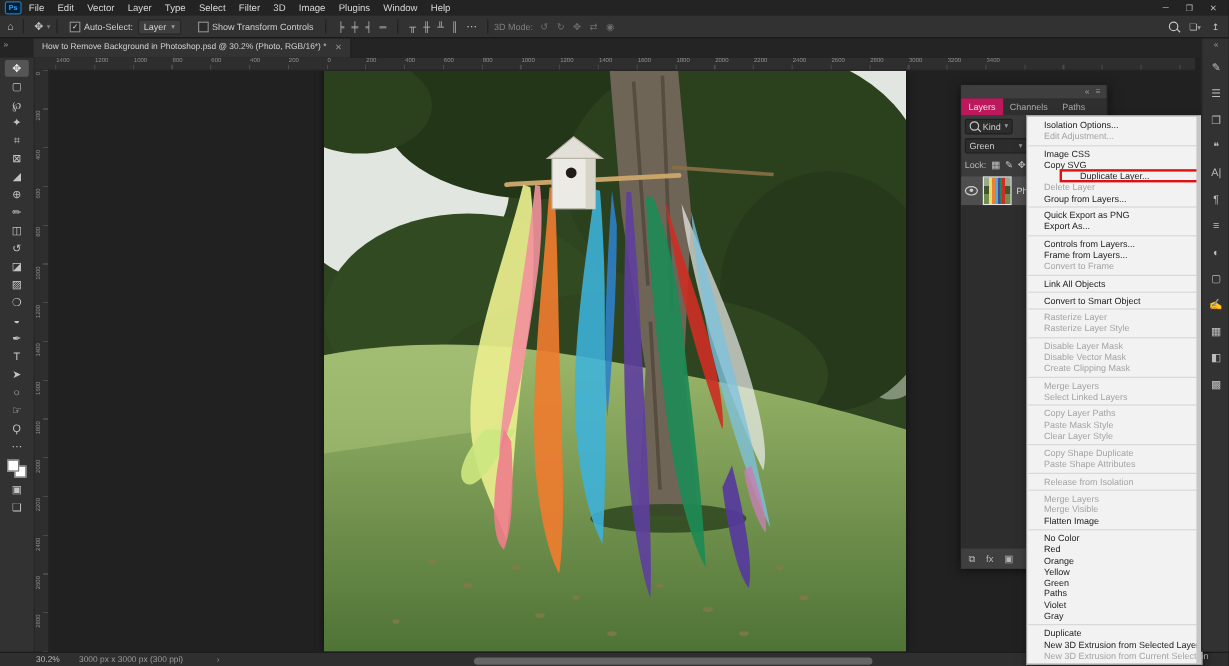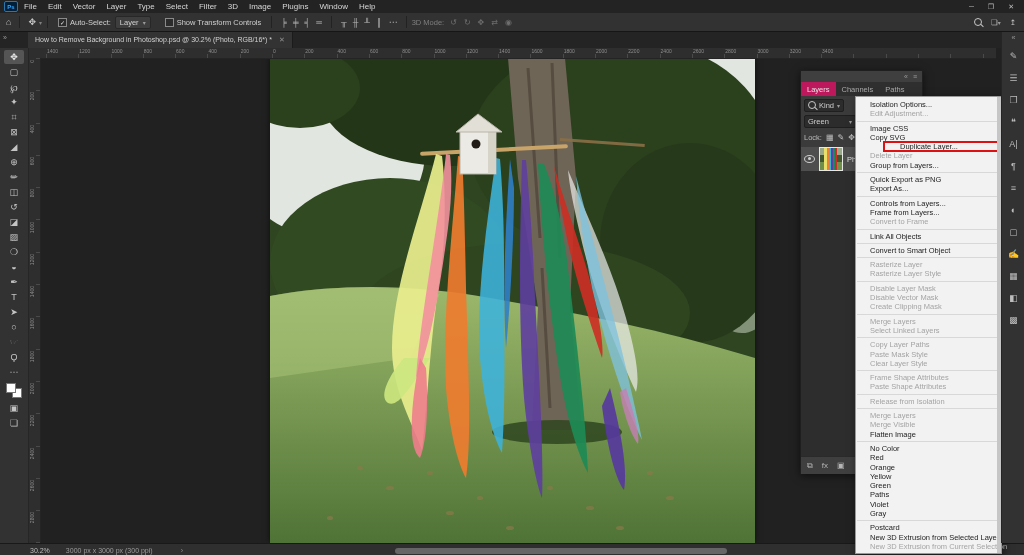--- a/index.html
+++ b/index.html
@@ -472,39 +472,39 @@
       <div class="cm-item disabled">Disable Vector Mask</div>
       <div class="cm-item disabled">Create Clipping Mask</div>
       <div class="cm-sep"></div>
       <div class="cm-item disabled">Merge Layers</div>
       <div class="cm-item disabled">Select Linked Layers</div>
       <div class="cm-sep"></div>
       <div class="cm-item disabled">Copy Layer Paths</div>
       <div class="cm-item disabled">Paste Mask Style</div>
       <div class="cm-item disabled">Clear Layer Style</div>
       <div class="cm-sep"></div>
-      <div class="cm-item disabled">Frame Shape Attributes</div>
+      <div class="cm-item disabled">Copy Shape Duplicate</div>
       <div class="cm-item disabled">Paste Shape Attributes</div>
       <div class="cm-sep"></div>
       <div class="cm-item disabled">Release from Isolation</div>
       <div class="cm-sep"></div>
       <div class="cm-item disabled">Merge Layers</div>
       <div class="cm-item disabled">Merge Visible</div>
       <div class="cm-item normal">Flatten Image</div>
       <div class="cm-sep"></div>
       <div class="cm-item normal">No Color</div>
       <div class="cm-item normal">Red</div>
       <div class="cm-item normal">Orange</div>
       <div class="cm-item normal">Yellow</div>
       <div class="cm-item normal">Green</div>
       <div class="cm-item normal">Paths</div>
       <div class="cm-item normal">Violet</div>
       <div class="cm-item normal">Gray</div>
       <div class="cm-sep"></div>
-      <div class="cm-item normal">Postcard</div>
+      <div class="cm-item normal">Duplicate</div>
       <div class="cm-item normal">New 3D Extrusion from Selected Layer</div>
       <div class="cm-item disabled">New 3D Extrusion from Current Selection</div>
     </div>
 
   <div class="rightstrip">
     <span class="rs-collapse">«</span>
     <div>
 
     <div class="rs-icon">
           <span>✎</span>

